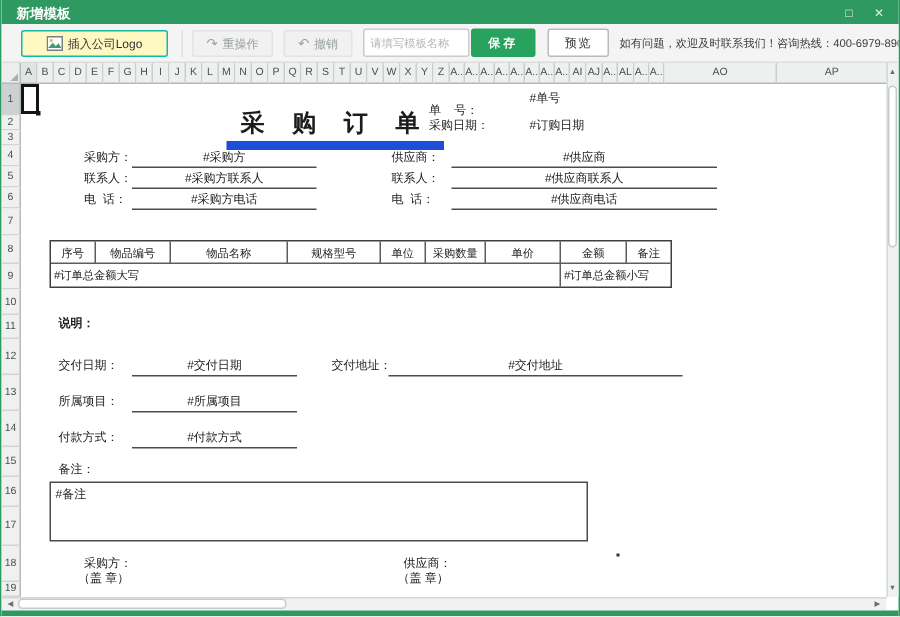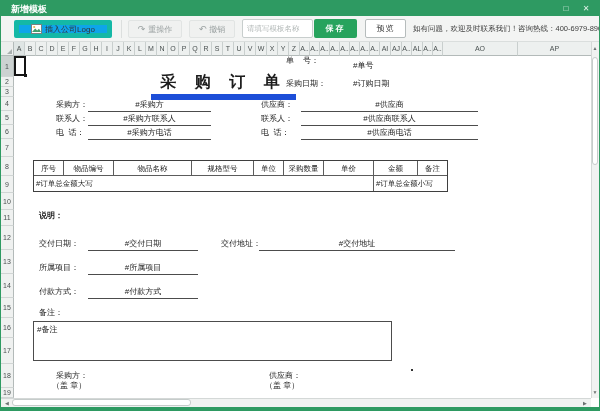--- a/index.html
+++ b/index.html
@@ -9,22 +9,22 @@
   
   .titlebar{position:absolute;left:0;top:0;width:600px;height:16px;background:#2e9a62;}
   .titlebar .wtitle{position:absolute;left:10px;top:3px;font-size:9px;font-weight:bold;color:#fff;}
   .winbtn{position:absolute;top:3px;width:14px;height:11px;color:#dff0e8;font-size:8px;
           text-align:center;line-height:11px;cursor:default;}
   .btn-max{right:28px;} .btn-close{right:8px;}
   
   .toolbar{position:absolute;left:0;top:16px;width:600px;height:26px;background:#f3f4f3;
            border-bottom:1px solid #dadedd;box-sizing:border-box;}
   .tbtn{position:absolute;top:4px;height:18px;box-sizing:border-box;display:flex;align-items:center;
-        justify-content:center;font-size:8px;color:#333;background:#0ea5e9;
-        border:5px solid #14b8a6;border-radius:2px;gap:3px;}
+        justify-content:center;font-size:8px;color:#333;background:#fef9c3;
+        border:1px solid #14b8a6;border-radius:2px;gap:3px;}
   .tbtn.flat{background:#f0f1f0;border:1px solid #e1e4e3;color:#9aa1a1;}
   .tsep{position:absolute;top:4px;width:1px;height:18px;background:#dcdfde;}
   .tinput{position:absolute;top:3px;height:19px;box-sizing:border-box;border:1px solid #c8cecd;
           background:#fff;font-size:7.5px;padding:0 4px;color:#333;border-radius:2px;}
   .tinput::placeholder{color:#b2b8b7;}
   .save{position:absolute;top:3px;height:19px;background:#27a35d;color:#fff;border:none;
         font-size:8px;font-weight:bold;letter-spacing:2px;border-radius:2px;}
   .preview{position:absolute;top:3px;height:19px;background:#fff;color:#333;
            border:1px solid #b6bcbc;font-size:8px;letter-spacing:1px;border-radius:2px;}
   .hotline{position:absolute;top:8px;font-size:7.5px;color:#3c3c3c;white-space:pre;}
@@ -183,21 +183,21 @@
       <div class="rh" style="height: 26px;">17</div>
       <div class="rh" style="height: 24px;">18</div>
       <div class="rh" style="height: 10px;">19</div>
     </div>
 
   <div>
     <div class="cellcursor">
         <span class="fillhandle"></span>
       </div>
 
-    <span class="t" style="left:285px;top:56px;">单    号：</span>
+    <span class="t" style="left:285px;top:69px;">单    号：</span>
     <span class="t" style="left:352px;top:61px;">#单号</span>
     <span class="t" style="left:285px;top:79px;">采购日期：</span>
     <span class="t" style="left:352px;top:79px;">#订购日期</span>
 
     <div class="formtitle">采 购 订 单</div>
 
     <span class="t" style="left:55px;top:100px;">采购方：</span>
     <span class="uf left" style="left:87px;top:99px;width:123px;">#采购方</span>
     <span class="t" style="left:55px;top:114px;">联系人：</span>
     <span class="uf" style="left:87px;top:113px;width:123px;">#采购方联系人</span>

